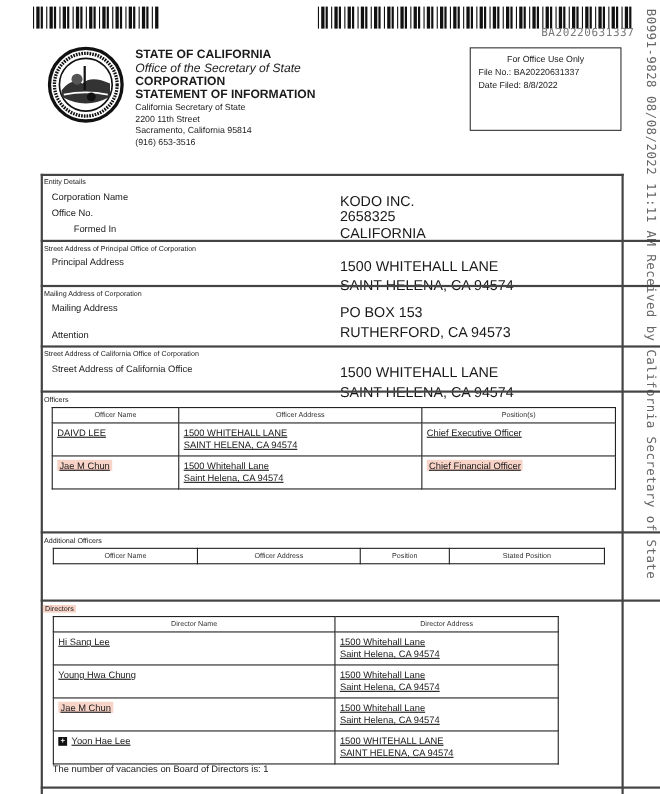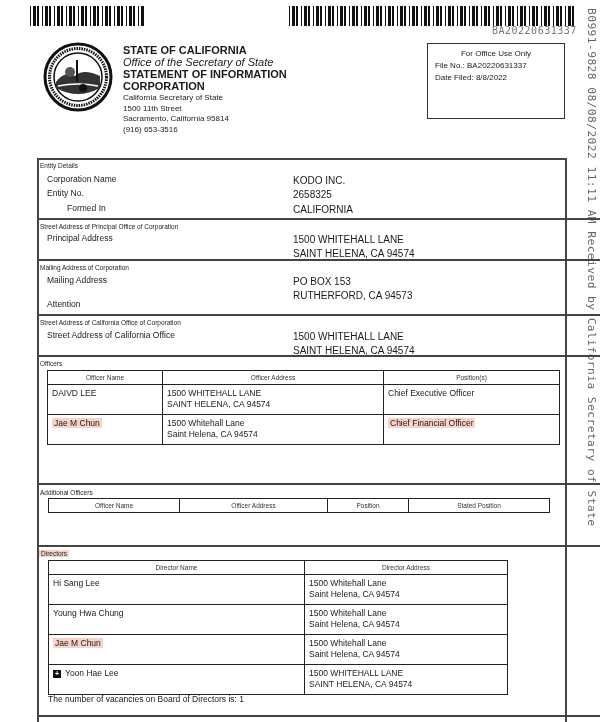--- a/index.html
+++ b/index.html
@@ -43,27 +43,27 @@
 
     
     .frame {
       position: absolute; left: 37px; top: 158px; width: 530px; height: 580px;
       border-left: 2px solid #444; border-right: 2px solid #444; border-top: 2px solid #444;
       box-sizing: border-box;
     }
     .section { position: absolute; left: 37px; width: 571px; border-top: 2px solid #444; box-sizing: border-box; }
     .sec-label { position: absolute; left: 3px; font-size: 6.5px; color: #222; }
     .row-l { position: absolute; left: 10px; font-size: 8.5px; }
-    .row-r { position: absolute; left: 256px; font-size: 10px; line-height: 1.35; }
+    .row-r { position: absolute; left: 272px; font-size: 13px; line-height: 1.35; }
 
     
     table.grid { position: absolute; border-collapse: collapse; font-size: 8.5px; }
     table.grid td, table.grid th { border: 1px solid #222; vertical-align: top; }
     table.grid th { font-weight: normal; font-size: 6.5px; color: #333; text-align: center; height: 13px; vertical-align: middle; padding: 0; }
-    table.grid td { padding: 3px 4px; line-height: 1.35; }
+    table.grid td { padding: 3px 4px; line-height: 1.35; text-decoration: underline; }
     .hl { background: #f8d3c7; padding: 0 2px; }
 
     .plus-icon {
       display: inline-block; width: 8px; height: 8px; background: #111; color: #fff;
       font-size: 7px; line-height: 8px; text-align: center; margin-right: 4px; vertical-align: middle;
       font-weight: bold;
     }
     .vacancy { position: absolute; left: 48px; top: 694px; font-size: 8.5px; }
   </style>
 </head>
@@ -185,43 +185,43 @@
   <path d="M13 40 Q22 28 32 34 Q40 26 57 34 L57 46 Q35 58 13 46 Z" fill="#333"></path>
   <path d="M15 44 Q35 40 55 44" stroke="#fff" stroke-width="1.5" fill="none"></path>
   <rect x="33" y="18" width="2" height="22" fill="#111"></rect>
   <circle cx="40" cy="46" r="4" fill="#111"></circle>
   <circle cx="27" cy="30" r="5" fill="#555"></circle>
 </svg>
 
 <div class="hdr">
   <div class="t1">STATE OF CALIFORNIA</div>
   <div class="t2">Office of the Secretary of State</div>
+  <div class="t3">CORPORATION</div>
   <div class="t3">STATEMENT OF INFORMATION</div>
-  <div class="t3">CORPORATION</div>
   <div class="addr">
     <div>California Secretary of State</div>
-    <div>1500 11th Street</div>
+    <div>2200 11th Street</div>
     <div>Sacramento, California 95814</div>
     <div>(916) 653-3516</div>
   </div>
 </div>
 
 <div class="office-box">
   <div class="ou">For Office Use Only</div>
   <div class="line">File No.: BA20220631337</div>
   <div class="line">Date Filed: 8/8/2022</div>
 </div>
 
 <div class="frame"></div>
 
 <div class="section" style="top:158px;height:60px;border-top:none;">
   <div class="sec-label" style="top:4px;">Entity Details</div>
   <div class="row-l" style="top:16px;">Corporation Name</div>
   <div class="row-r" style="top:16px;">KODO INC.</div>
-  <div class="row-l" style="top:30px;">Entity No.</div>
+  <div class="row-l" style="top:30px;">Office No.</div>
   <div class="row-r" style="top:30px;">2658325</div>
   <div class="row-l" style="top:45px;padding-left:20px;">Formed In</div>
   <div class="row-r" style="top:45px;">CALIFORNIA</div>
 </div>
 
 <div class="section" style="top:218px;height:42px;">
   <div class="sec-label" style="top:3px;">Street Address of Principal Office of Corporation</div>
   <div class="row-l" style="top:13px;">Principal Address</div>
   <div class="row-r" style="top:13px;">
     <div>1500 WHITEHALL LANE</div>

